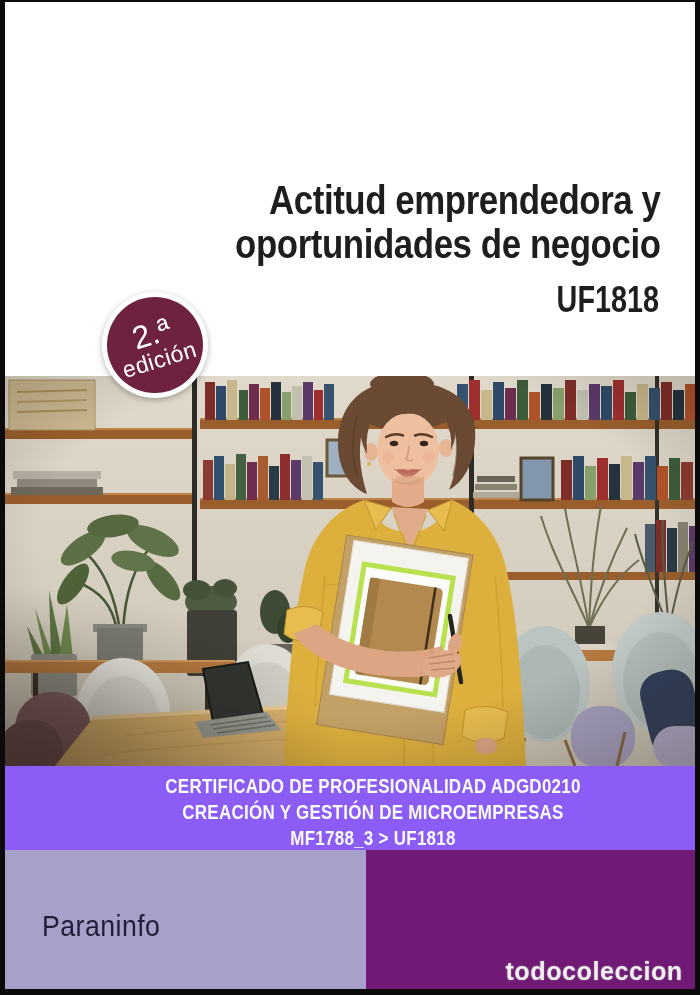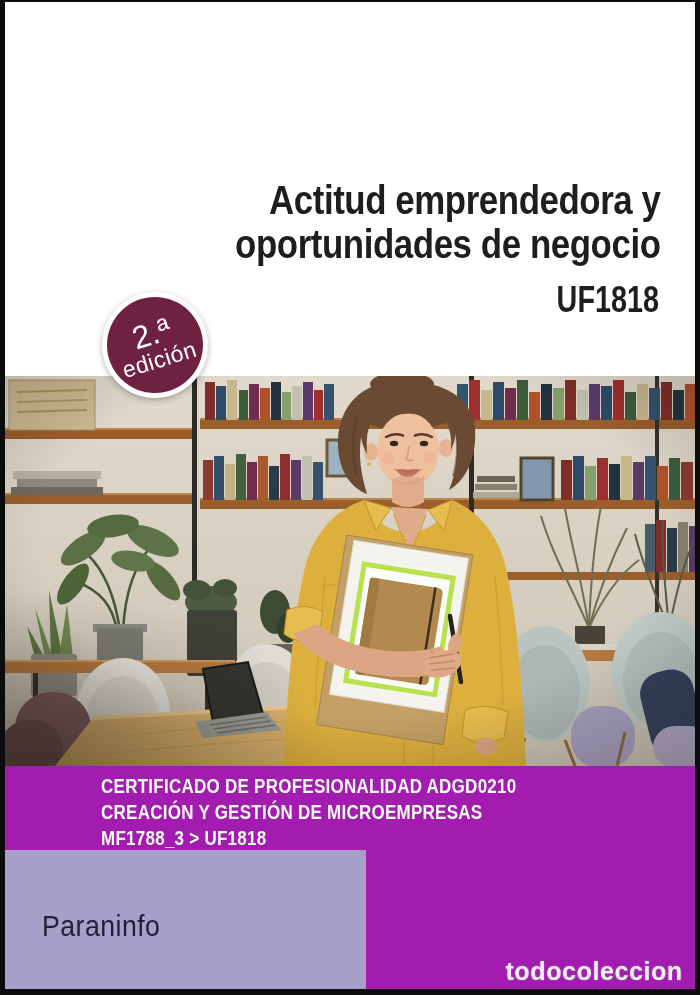--- a/index.html
+++ b/index.html
@@ -11,23 +11,23 @@
   .title{position:absolute;top:176px;right:34px;text-align:right;color:#1f1e1c;font-weight:bold;font-size:41px;line-height:44px;letter-spacing:-0.5px}
   .title .tline{display:block;transform:scaleX(.85);transform-origin:100% 50%;white-space:nowrap}
   .unit-code{position:absolute;top:280px;right:36px;font-weight:bold;font-size:36px;line-height:36px;color:#1f1e1c;transform:scaleX(.8);transform-origin:100% 50%;white-space:nowrap}
   .author-band{top:344px;height:30px;background:#b5afd3}
   .author{position:absolute;right:46px;top:0;height:30px;line-height:30px;font-size:16px;font-weight:bold;color:#262033;transform:scaleX(.93);transform-origin:100% 50%;white-space:nowrap}
   .photo{top:374px;height:390px;background:#d9d2c4;overflow:hidden}
   .badge{position:absolute;left:97px;top:290px;width:106px;height:106px;border-radius:50%;background:#ffffff;box-shadow:0 2px 6px rgba(0,0,0,.28);z-index:6}
   .badge-inner{position:absolute;left:5px;top:5px;width:96px;height:96px;border-radius:50%;background:#6f2240;color:#fff;display:flex;flex-direction:column;align-items:center;justify-content:center;transform:rotate(-17deg)}
   .badge-top{font-size:32px;line-height:30px}
   .badge-bottom{font-size:23px;line-height:25px;letter-spacing:.5px}
-  .banner{top:764px;height:84px;background:#a21caf;color:#fbfbfa;text-align:left;padding:7px 50px 0 0;box-sizing:border-box}
+  .banner{top:764px;height:84px;background:#8b5cf6;color:#fbfbfa;text-align:center;padding:7px 50px 0 0;box-sizing:border-box}
   .banner .bline{display:block;font-weight:bold;font-size:20px;line-height:26px;letter-spacing:.3px;transform:scaleX(.85);transform-origin:100% 50%;white-space:nowrap}
-  .bottom{top:848px;height:139px;background:#a21caf}
+  .bottom{top:848px;height:139px;background:#701a75}
   .publisher-block{position:absolute;left:0;top:0;width:361px;height:139px;background:#a7a0c8}
   .publisher{position:absolute;left:37px;top:60px;font-size:29px;line-height:32px;color:#211e38;letter-spacing:.5px;transform:scaleX(.92);transform-origin:0 50%;white-space:nowrap}
   .watermark{position:absolute;right:12px;bottom:2px;font-size:26px;font-weight:bold;color:#efefef;letter-spacing:.5px;text-shadow:0 0 2px rgba(185,185,185,.6);transform:scaleX(.97);transform-origin:100% 50%;white-space:nowrap}
   svg{display:block}
 </style>
 </head>
 <body>
 
 <div class="page">
   <div class="cover">

